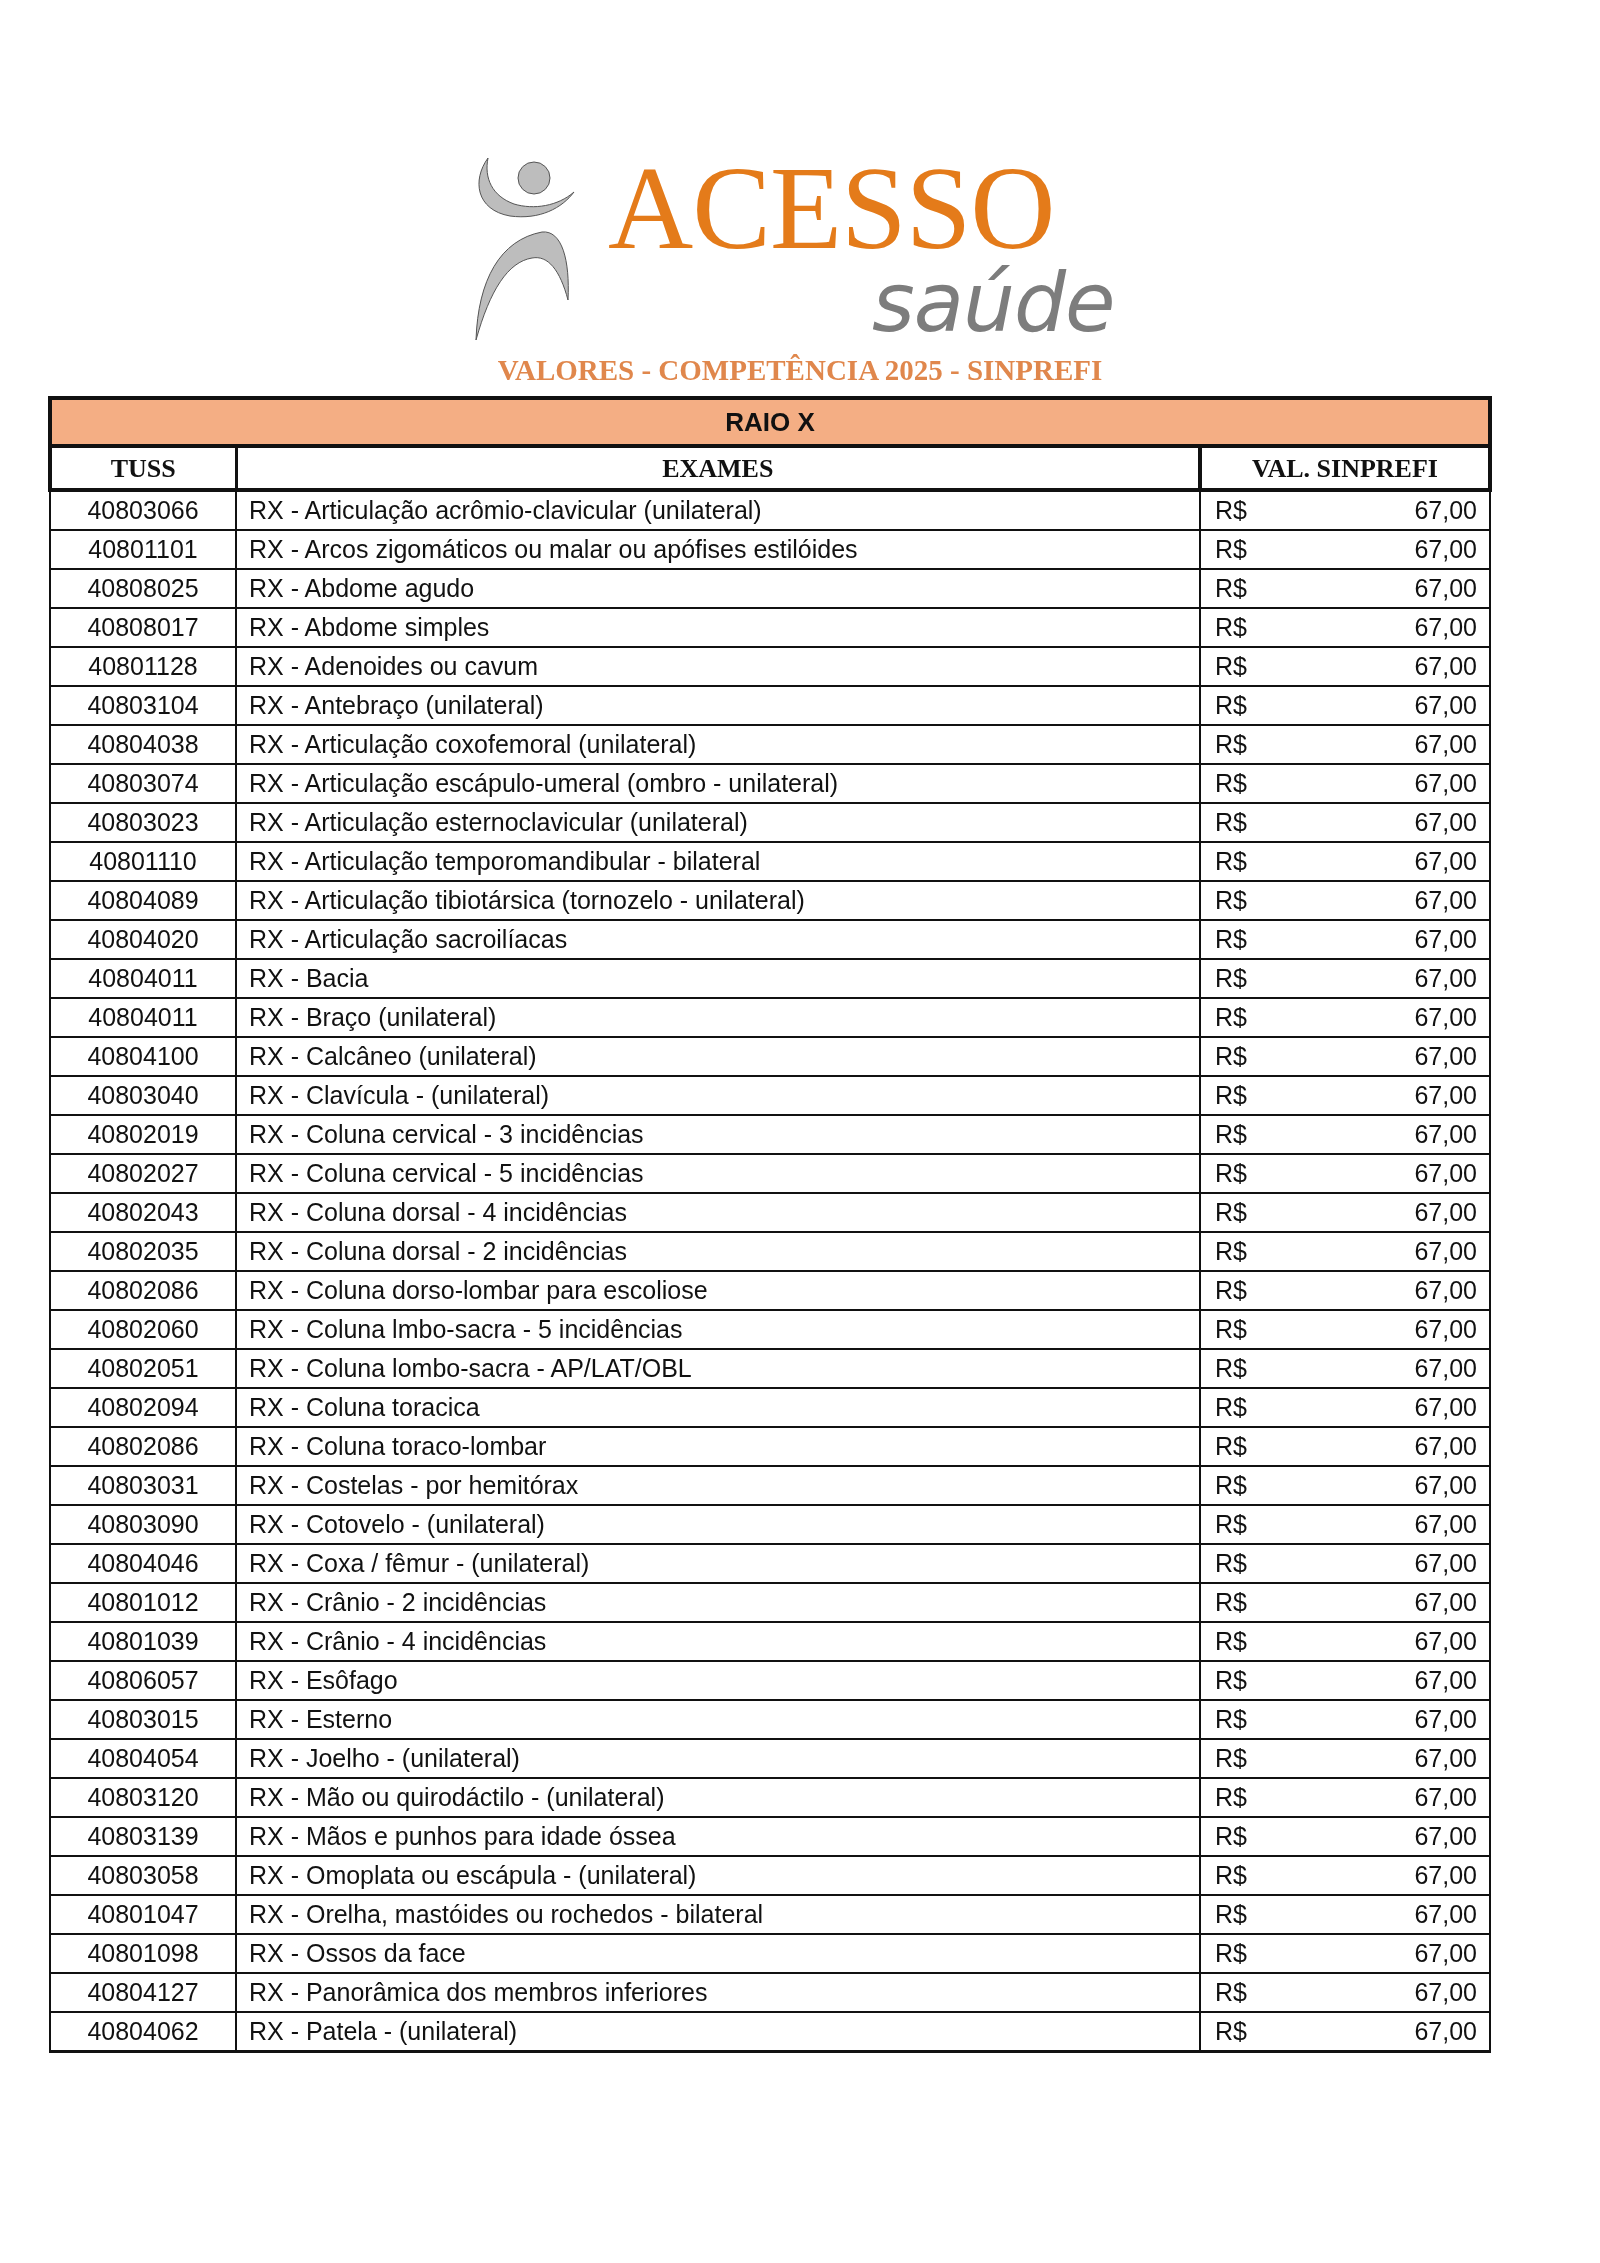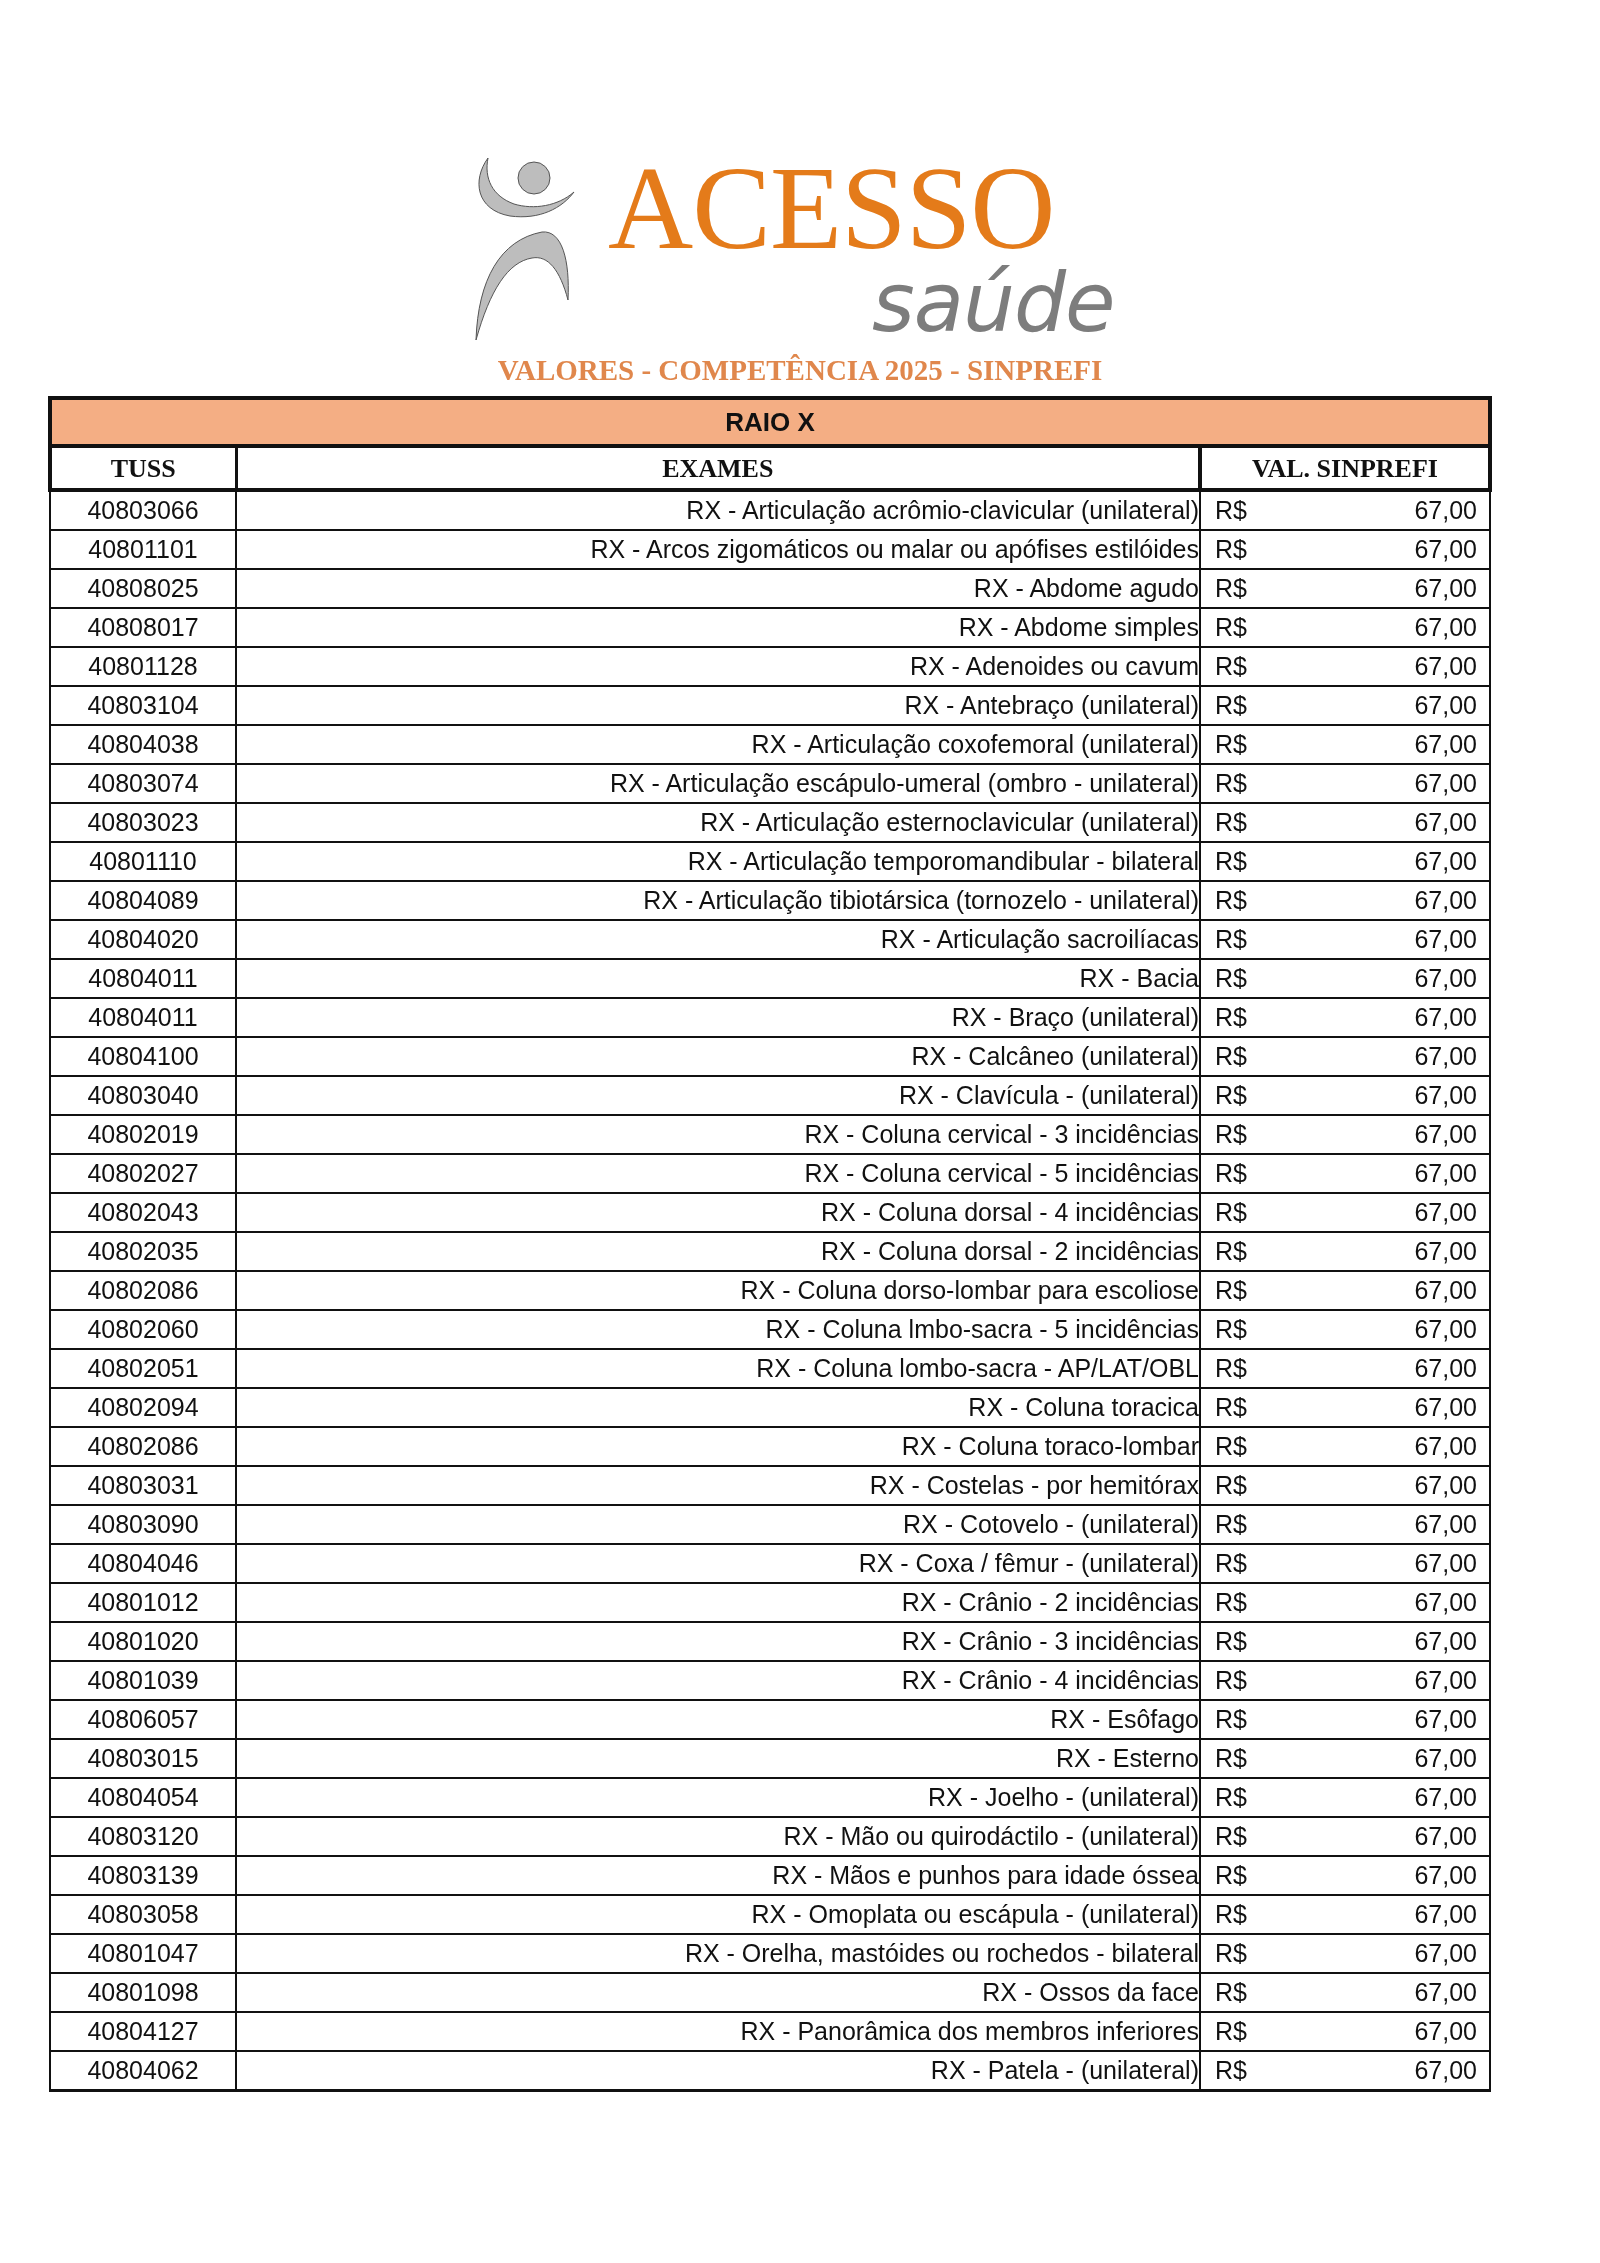--- a/index.html
+++ b/index.html
@@ -14,21 +14,21 @@
   col.c-tuss { width: 186px; }
   col.c-exam { width: 964px; }
   col.c-val { width: 290px; }
   td, th { border: 2px solid #111; padding: 0; height: 37px; font-size: 25px; line-height: 37px; white-space: nowrap; overflow: hidden; }
   th.title { background: #f4ae84; border: 4px solid #111; height: 44px; font-size: 26px; font-weight: bold; text-align: center; }
   tr.head th { height: 40px; font-size: 26px; font-weight: bold; text-align: center; border-top: 4px solid #111; border-bottom: 4px solid #111; font-family: Liberation Serif, serif; }
   tr.head th.h-tuss { border-left: 4px solid #111; border-right: 3px solid #111; }
   tr.head th.h-exam { border-right: 4px solid #111; }
   tr.head th.h-val { border-right: 4px solid #111; }
   td.tuss { text-align: center; }
-  td.exam { padding-left: 12px; text-align: right; }
+  td.exam { padding-left: 12px; }
   td.val { padding: 0 12px 0 14px; }
   .val-inner { display: flex; justify-content: space-between; }
   tr.last td { border-bottom: 3px solid #111; }
 </style>
 </head>
 <body>
 
 <div class="logo">
   <svg class="logo-figure" viewBox="0 0 120 200" width="120" height="200">
     <circle cx="64" cy="28" r="16" fill="#bdbdbd" stroke="#555" stroke-width="1"></circle>
@@ -343,30 +343,20 @@
           <td class="tuss">40801012</td>
           <td class="exam">RX - Crânio - 2 incidências</td>
           <td class="val">
             <div class="val-inner">
               <span>R$</span>
               <span>67,00</span>
             </div>
           </td>
         </tr>
         <tr>
-          <td class="tuss">40801020</td>
-          <td class="exam">RX - Crânio - 3 incidências</td>
-          <td class="val">
-            <div class="val-inner">
-              <span>R$</span>
-              <span>67,00</span>
-            </div>
-          </td>
-        </tr>
-        <tr>
           <td class="tuss">40801039</td>
           <td class="exam">RX - Crânio - 4 incidências</td>
           <td class="val">
             <div class="val-inner">
               <span>R$</span>
               <span>67,00</span>
             </div>
           </td>
         </tr>
         <tr>

